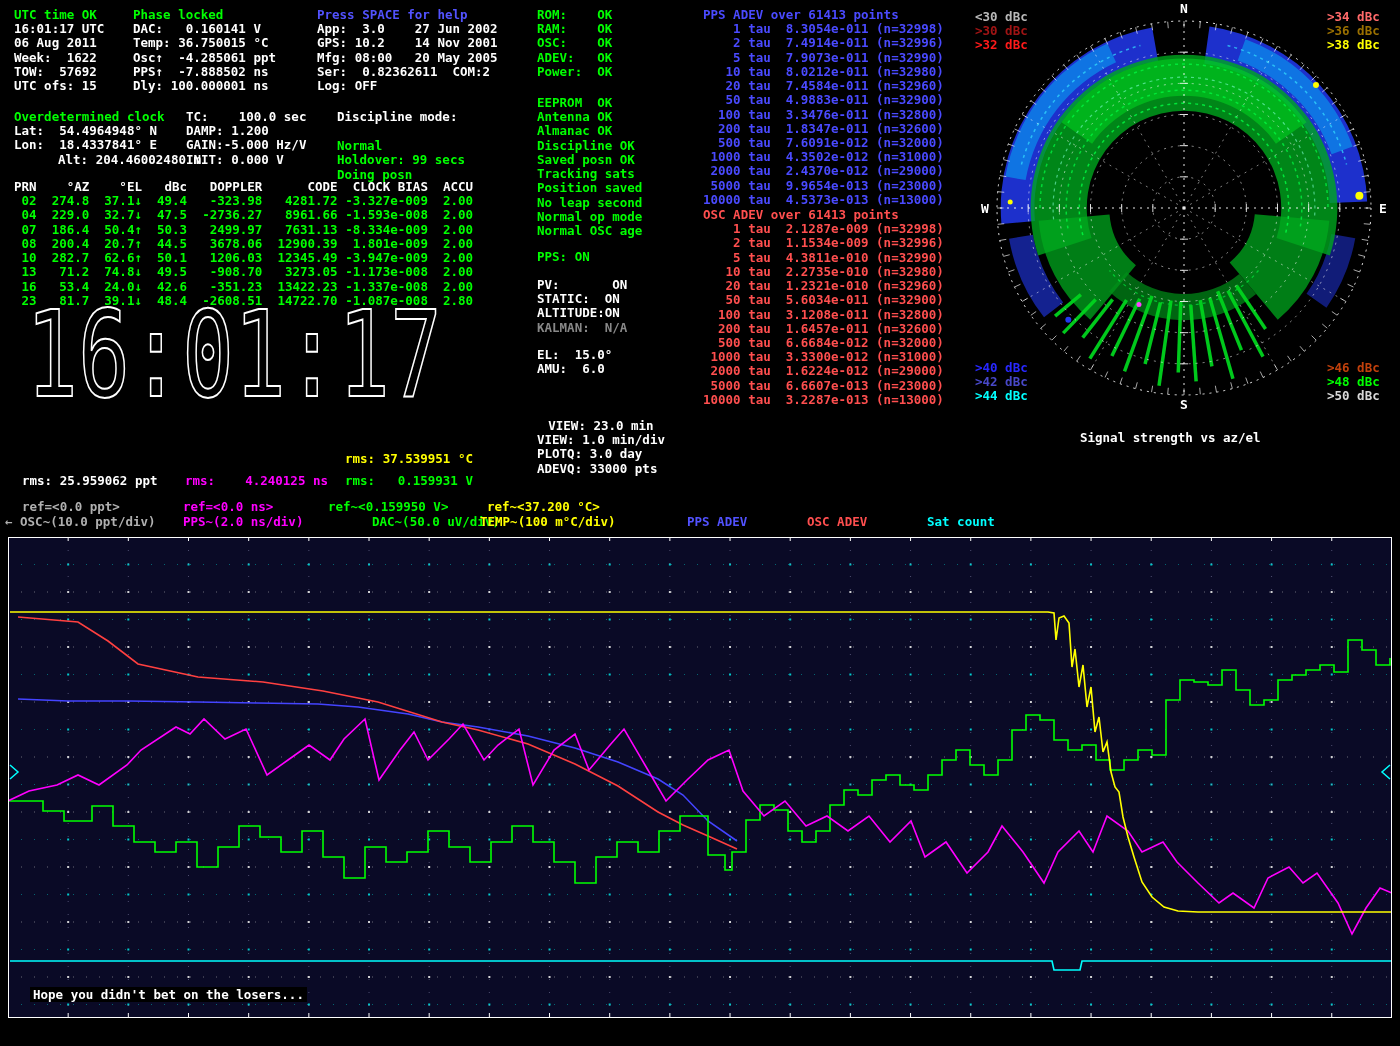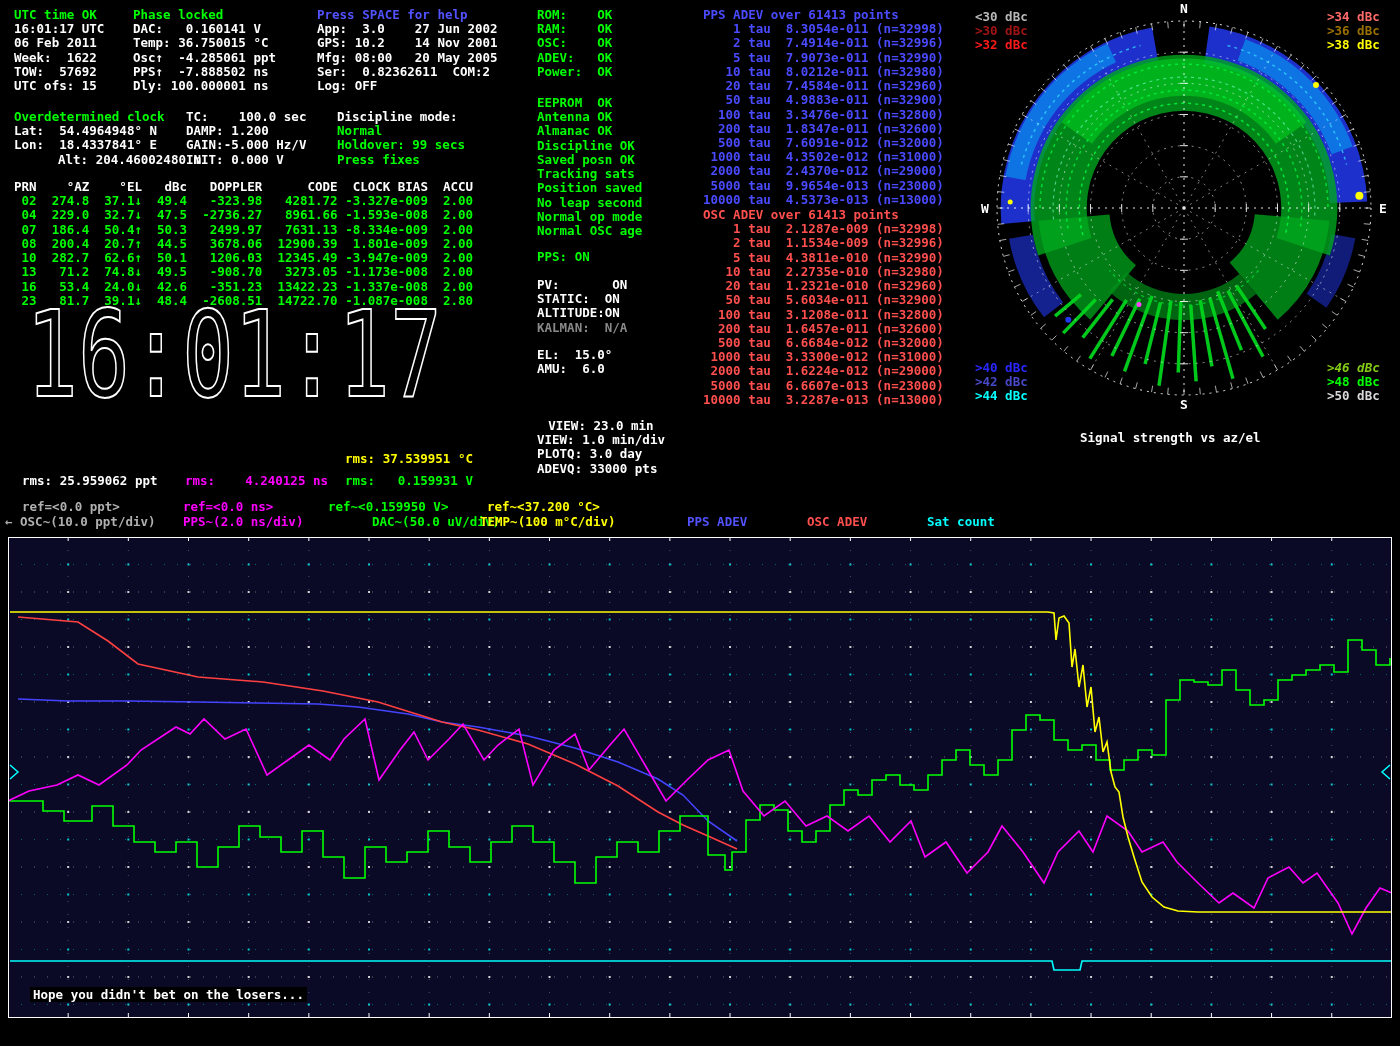--- a/index.html
+++ b/index.html
@@ -32,27 +32,27 @@
   #polar{position:absolute;left:975px;top:0px;width:425px;height:420px;}
   #plot{position:absolute;left:8px;top:537px;width:1384px;height:481px;background:#0a0a26;}
   .plot-note{position:absolute;left:22px;top:450px;color:#fff;background:#000;
              font-size:12.5px;font-weight:bold;white-space:pre;padding:0 3px;}
 </style>
 </head>
 <body>
 
 <div id="screen">
 
-  <div class="tblock" id="blk-utc"><div style="color: rgb(0, 255, 0);">UTC time OK</div><div style="color: rgb(255, 255, 255);">16:01:17 UTC</div><div style="color: rgb(255, 255, 255);">06 Feb 2011</div><div style="color: rgb(255, 255, 255);">Week:  1622</div><div style="color: rgb(255, 255, 255);">TOW:  57692</div><div style="color: rgb(255, 255, 255);">UTC ofs: 15</div></div>
+  <div class="tblock" id="blk-utc"><div style="color: rgb(0, 255, 0);">UTC time OK</div><div style="color: rgb(255, 255, 255);">16:01:17 UTC</div><div style="color: rgb(255, 255, 255);">06 Aug 2011</div><div style="color: rgb(255, 255, 255);">Week:  1622</div><div style="color: rgb(255, 255, 255);">TOW:  57692</div><div style="color: rgb(255, 255, 255);">UTC ofs: 15</div></div>
   <div class="tblock" id="blk-dac"><div style="color: rgb(0, 255, 0);">Phase locked</div><div style="color: rgb(255, 255, 255);">DAC:   0.160141 V</div><div style="color: rgb(255, 255, 255);">Temp: 36.750015 °C</div><div style="color: rgb(255, 255, 255);">Osc↑  -4.285061 ppt</div><div style="color: rgb(255, 255, 255);">PPS↑  -7.888502 ns</div><div style="color: rgb(255, 255, 255);">Dly: 100.000001 ns</div></div>
   <div class="tblock" id="blk-help"><div style="color: rgb(82, 82, 255);">Press SPACE for help</div><div style="color: rgb(255, 255, 255);">App:  3.0    27 Jun 2002</div><div style="color: rgb(255, 255, 255);">GPS: 10.2    14 Nov 2001</div><div style="color: rgb(255, 255, 255);">Mfg: 08:00   20 May 2005</div><div style="color: rgb(255, 255, 255);">Ser:  0.82362611  COM:2</div><div style="color: rgb(255, 255, 255);">Log: OFF</div></div>
   <div class="tblock" id="blk-health"><div style="color: rgb(0, 255, 0);">ROM:    OK</div><div style="color: rgb(0, 255, 0);">RAM:    OK</div><div style="color: rgb(0, 255, 0);">OSC:    OK</div><div style="color: rgb(0, 255, 0);">ADEV:   OK</div><div style="color: rgb(0, 255, 0);">Power:  OK</div></div>
   <div class="tblock" id="blk-clockinfo"><div style="color: rgb(0, 255, 0);">Overdetermined clock</div><div style="color: rgb(255, 255, 255);">Lat:  54.4964948° N</div><div style="color: rgb(255, 255, 255);">Lon:  18.4337841° E</div><div style="color: rgb(255, 255, 255); margin-left: 44px;">Alt: 204.46002480 m</div></div>
   <div class="tblock" id="blk-loop"><div style="color: rgb(255, 255, 255);">TC:    100.0 sec</div><div style="color: rgb(255, 255, 255);">DAMP: 1.200</div><div style="color: rgb(255, 255, 255);">GAIN:-5.000 Hz/V</div><div style="color: rgb(255, 255, 255);">INIT: 0.000 V</div></div>
-  <div class="tblock" id="blk-discipline"><div style="color: rgb(255, 255, 255);">Discipline mode:</div><div style="color: rgb(0, 255, 0);">Normal</div><div style="color: rgb(0, 255, 0);">Holdover: 99 secs</div><div style="color: rgb(0, 255, 0);">Press fixes</div></div>
+  <div class="tblock" id="blk-discipline"><div style="color: rgb(255, 255, 255);">Discipline mode:</div><div style="color: rgb(0, 255, 0); margin-top: 15px;">Normal</div><div style="color: rgb(0, 255, 0);">Holdover: 99 secs</div><div style="color: rgb(0, 255, 0);">Doing posn</div></div>
   <div class="tblock" id="blk-recv"><div style="color: rgb(0, 255, 0);">EEPROM  OK</div><div style="color: rgb(0, 255, 0);">Antenna OK</div><div style="color: rgb(0, 255, 0);">Almanac OK</div><div style="color: rgb(0, 255, 0);">Discipline OK</div><div style="color: rgb(0, 255, 0);">Saved posn OK</div><div style="color: rgb(0, 255, 0);">Tracking sats</div><div style="color: rgb(0, 255, 0);">Position saved</div><div style="color: rgb(0, 255, 0);">No leap second</div><div style="color: rgb(0, 255, 0);">Normal op mode</div><div style="color: rgb(0, 255, 0);">Normal OSC age</div></div>
   <div class="tblock" id="blk-ppsflag"><div style="color: rgb(0, 255, 0);">PPS: ON</div></div>
   <div class="tblock" id="blk-modes"><div style="color: rgb(255, 255, 255);">PV:       ON</div><div style="color: rgb(255, 255, 255);">STATIC:  ON</div><div style="color: rgb(255, 255, 255);">ALTITUDE:ON</div><div style="color: rgb(136, 136, 136);">KALMAN:  N/A</div></div>
   <div class="tblock" id="blk-elamu"><div style="color: rgb(255, 255, 255);">EL:  15.0°</div><div style="color: rgb(255, 255, 255);">AMU:  6.0</div></div>
   <div class="tblock" id="blk-view"><div style="color: rgb(255, 255, 255); text-align: center;">VIEW: 23.0 min</div><div style="color: rgb(255, 255, 255);">VIEW: 1.0 min/div</div><div style="color: rgb(255, 255, 255);">PLOTQ: 3.0 day</div><div style="color: rgb(255, 255, 255);">ADEVQ: 33000 pts</div></div>
 
   <div class="tblock" id="sat-table"><div style="color: rgb(255, 255, 255);">PRN    °AZ    °EL   dBc   DOPPLER      CODE  CLOCK BIAS  ACCU</div><div style="color: rgb(0, 255, 0);"> 02  274.8  37.1↓  49.4   -323.98   4281.72 -3.327e-009  2.00</div><div style="color: rgb(0, 255, 0);"> 04  229.0  32.7↓  47.5  -2736.27   8961.66 -1.593e-008  2.00</div><div style="color: rgb(0, 255, 0);"> 07  186.4  50.4↑  50.3   2499.97   7631.13 -8.334e-009  2.00</div><div style="color: rgb(0, 255, 0);"> 08  200.4  20.7↑  44.5   3678.06  12900.39  1.801e-009  2.00</div><div style="color: rgb(0, 255, 0);"> 10  282.7  62.6↑  50.1   1206.03  12345.49 -3.947e-009  2.00</div><div style="color: rgb(0, 255, 0);"> 13   71.2  74.8↓  49.5   -908.70   3273.05 -1.173e-008  2.00</div><div style="color: rgb(0, 255, 0);"> 16   53.4  24.0↓  42.6   -351.23  13422.23 -1.337e-008  2.00</div><div style="color: rgb(0, 255, 0);"> 23   81.7  39.1↓  48.4  -2608.51  14722.70 -1.087e-008  2.80</div></div>
 
   <div id="big-clock">16:01:17</div>
 
@@ -72,21 +72,21 @@
   <div class="tblock" id="blk-ppsadevlbl"><div style="color: rgb(82, 82, 255);">PPS ADEV</div></div>
   <div class="tblock" id="blk-oscadevlbl"><div style="color: rgb(255, 79, 79);">OSC ADEV</div></div>
   <div class="tblock" id="blk-satcountlbl"><div style="color: rgb(0, 255, 255);">Sat count</div></div>
 
   <div class="tblock" id="adev-pps"><div style="color: rgb(74, 74, 255);">PPS ADEV over 61413 points</div><div style="color: rgb(74, 74, 255);">    1 tau  8.3054e-011 (n=32998)</div><div style="color: rgb(74, 74, 255);">    2 tau  7.4914e-011 (n=32996)</div><div style="color: rgb(74, 74, 255);">    5 tau  7.9073e-011 (n=32990)</div><div style="color: rgb(74, 74, 255);">   10 tau  8.0212e-011 (n=32980)</div><div style="color: rgb(74, 74, 255);">   20 tau  7.4584e-011 (n=32960)</div><div style="color: rgb(74, 74, 255);">   50 tau  4.9883e-011 (n=32900)</div><div style="color: rgb(74, 74, 255);">  100 tau  3.3476e-011 (n=32800)</div><div style="color: rgb(74, 74, 255);">  200 tau  1.8347e-011 (n=32600)</div><div style="color: rgb(74, 74, 255);">  500 tau  7.6091e-012 (n=32000)</div><div style="color: rgb(74, 74, 255);"> 1000 tau  4.3502e-012 (n=31000)</div><div style="color: rgb(74, 74, 255);"> 2000 tau  2.4370e-012 (n=29000)</div><div style="color: rgb(74, 74, 255);"> 5000 tau  9.9654e-013 (n=23000)</div><div style="color: rgb(74, 74, 255);">10000 tau  4.5373e-013 (n=13000)</div></div>
   <div class="tblock" id="adev-osc"><div style="color: rgb(255, 79, 79);">OSC ADEV over 61413 points</div><div style="color: rgb(255, 79, 79);">    1 tau  2.1287e-009 (n=32998)</div><div style="color: rgb(255, 79, 79);">    2 tau  1.1534e-009 (n=32996)</div><div style="color: rgb(255, 79, 79);">    5 tau  4.3811e-010 (n=32990)</div><div style="color: rgb(255, 79, 79);">   10 tau  2.2735e-010 (n=32980)</div><div style="color: rgb(255, 79, 79);">   20 tau  1.2321e-010 (n=32960)</div><div style="color: rgb(255, 79, 79);">   50 tau  5.6034e-011 (n=32900)</div><div style="color: rgb(255, 79, 79);">  100 tau  3.1208e-011 (n=32800)</div><div style="color: rgb(255, 79, 79);">  200 tau  1.6457e-011 (n=32600)</div><div style="color: rgb(255, 79, 79);">  500 tau  6.6684e-012 (n=32000)</div><div style="color: rgb(255, 79, 79);"> 1000 tau  3.3300e-012 (n=31000)</div><div style="color: rgb(255, 79, 79);"> 2000 tau  1.6224e-012 (n=29000)</div><div style="color: rgb(255, 79, 79);"> 5000 tau  6.6607e-013 (n=23000)</div><div style="color: rgb(255, 79, 79);">10000 tau  3.2287e-013 (n=13000)</div></div>
 
   <div class="tblock" id="blk-dbctl"><div style="color: rgb(184, 184, 184);">&lt;30 dBc</div><div style="color: rgb(160, 20, 20);">&gt;30 dBc</div><div style="color: rgb(255, 26, 26);">&gt;32 dBc</div></div>
   <div class="tblock" id="blk-dbctr"><div style="color: rgb(255, 106, 106);">&gt;34 dBc</div><div style="color: rgb(154, 112, 0);">&gt;36 dBc</div><div style="color: rgb(255, 255, 0);">&gt;38 dBc</div></div>
   <div class="tblock" id="blk-dbcbl"><div style="color: rgb(40, 40, 255);">&gt;40 dBc</div><div style="color: rgb(72, 72, 200);">&gt;42 dBc</div><div style="color: rgb(0, 255, 255);">&gt;44 dBc</div></div>
-  <div class="tblock" id="blk-dbcbr"><div style="color: #84cc16; font-style: italic;">&gt;46 dBc</div><div style="color: rgb(0, 255, 0);">&gt;48 dBc</div><div style="color: rgb(216, 216, 216);">&gt;50 dBc</div></div>
+  <div class="tblock" id="blk-dbcbr"><div style="color: #c2410c;">&gt;46 dBc</div><div style="color: rgb(0, 255, 0);">&gt;48 dBc</div><div style="color: rgb(216, 216, 216);">&gt;50 dBc</div></div>
 
   <div id="polar"><svg width="425" height="420">
         <path d="M26.437359627706712,223.9721614159358A183.26,183.26 0 0 1 177.17723496075837,27.524131182982757L183.02223262102723,60.67276014937369A149.6,149.6 0 0 0 59.969273165474874,221.03849911504963Z" fill="#2238f0" fill-opacity="0.85"></path>
         <path d="M30.365721681115588,176.50195705299552A181.39,181.39 0 0 1 132.34127350285456,43.60483050942207L141.03453114686073,62.24758168876593A160.82,160.82 0 0 0 50.6232171605767,180.07390006760428Z" fill="#00c8ff" fill-opacity="0.45"></path>
         <path d="M234.50486248194164,26.52347372241985A183.26,183.26 0 0 1 392.1483629595195,201.60431823429968L354.7711460290053,202.9095594109732A145.86,145.86 0 0 0 229.29978850603518,63.55949949335454Z" fill="#2238f0" fill-opacity="0.85"></path>
         <path d="M270.39945612982405,39.30638071651376A179.51999999999998,179.51999999999998 0 0 1 377.69361928348627,146.60054387017595L356.6069168730505,154.27547588640397A157.07999999999998,157.07999999999998 0 0 0 262.72452411359603,60.393083126949534Z" fill="#00c8ff" fill-opacity="0.45"></path>
         <path d="M69.00988962176578,317.37226109160315A177.65,177.65 0 0 1 34.04890267738125,238.8485987625302L57.989579153108025,234.62721156344713A153.34,153.34 0 0 0 88.16643104194522,302.40553062643636Z" fill="#2238f0" fill-opacity="0.6"></path>
         <path d="M380.2679163263531,238.19915457805587A173.91,173.91 0 0 1 351.4587320222986,307.75067804581045L331.5451458256332,293.8070348781165A149.6,149.6 0 0 0 356.3272398506263,233.97776737897277Z" fill="#2238f0" fill-opacity="0.5"></path>
         <path d="M63.16499379130116,255.38466591745447A153.34,153.34 0 1 1 354.8350062086988,255.38466591745444L301.48073564454074,238.04881253301988A97.24000000000001,97.24000000000001 0 1 0 116.51926435545926,238.0488125330199Z" fill="#00a81e" fill-opacity="0.8"></path>
         <path d="M86.45485417436686,122.19296512188346A149.6,149.6 0 0 1 331.5451458256332,122.19296512188352L300.9088593692249,143.64472384141263A112.2,112.2 0 0 0 117.09114063077514,143.6447238414126Z" fill="#00e020" fill-opacity="0.5"></path>

